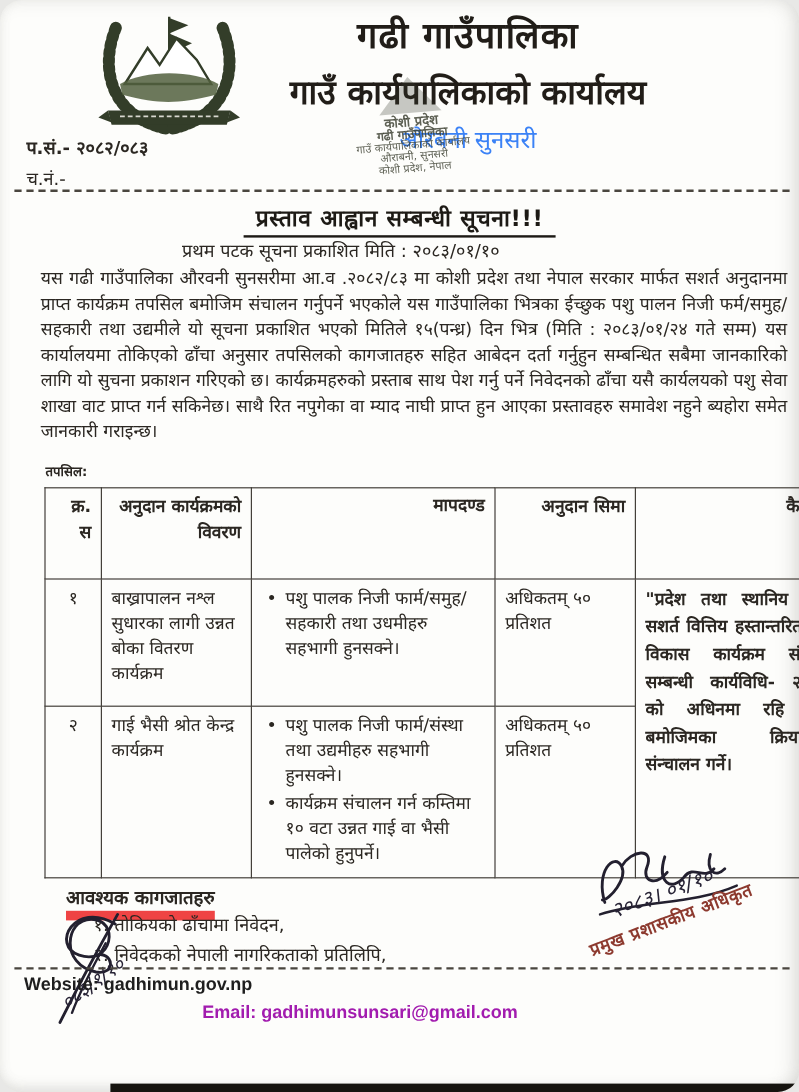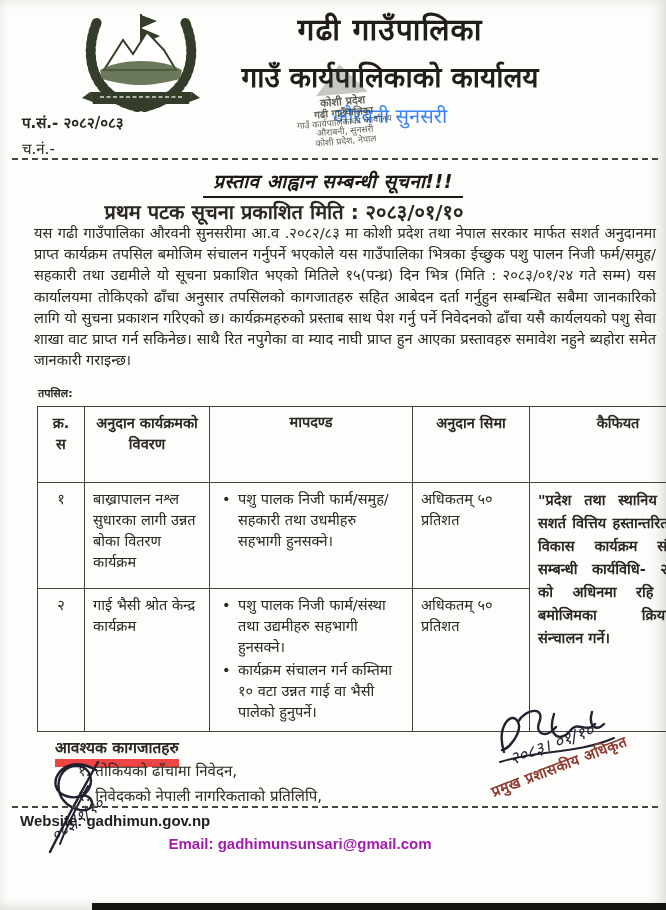--- a/index.html
+++ b/index.html
@@ -1,52 +1,53 @@
 <!DOCTYPE html>
 <html><head>
 <meta charset="utf-8">
 <style>
   html,body{margin:0;padding:0;}
   body{background:#e8e8e6;font-family:"DejaVu Sans",sans-serif;}
   .page{
     position:relative;width:666px;height:910px;margin:0 auto;
     background:#fdfdfb;overflow:hidden;color:#2b2722;
     box-shadow:inset -6px 0 14px rgba(120,120,115,.18), inset 0 -4px 10px rgba(120,120,115,.12);
+    border-radius:18px;
   }
   .abs{position:absolute;}
   
   .emblem{left:76px;top:6px;width:130px;height:108px;}
   .head-block{left:170px;top:8px;width:440px;text-align:center;}
   .title1{font-size:30px;font-weight:600;letter-spacing:1px;color:#211d18;}
   .title2{font-size:28px;font-weight:600;margin-top:8px;color:#211d18;}
   .location{font-size:20px;margin-top:7px;color:#3b82f6;}
   .refno{left:22px;top:112px;font-size:15px;font-weight:600;}
   .chno{left:22px;top:138px;font-size:15px;font-weight:400;}
   .dash-line{left:12px;width:646px;border-top:2px dashed #4a463f;height:0;}
   
   .stamp{left:248px;top:64px;width:190px;text-align:center;transform:rotate(-5deg);
          color:rgba(58,62,48,.82);line-height:1.05;}
   .stamp .peak{width:0;height:0;margin:0 auto 2px auto;border-left:26px solid transparent;
          border-right:26px solid transparent;border-bottom:30px solid rgba(58,62,48,.28);}
   .stamp .s1{font-size:11px;font-weight:600;}
   .stamp .s2{font-size:10px;font-weight:600;}
   .stamp .s3{font-size:9px;}
   
-  .notice-title-wrap{left:0;top:168px;width:666px;text-align:center;font-style:italic;}
+  .notice-title-wrap{left:0;top:168px;width:666px;text-align:center;}
   .notice-title{display:inline-block;font-size:19px;font-weight:700;color:#1d1a15;
                 border-bottom:2px solid #1d1a15;padding:0 10px 2px 10px;letter-spacing:.5px;}
-  .published{left:0;top:198px;width:568px;text-align:center;font-size:20px;font-weight:700;}
+  .published{left:0;top:198px;width:568px;text-align:center;font-size:15px;font-weight:400;}
   .body-par{left:34px;top:222px;width:622px;font-size:14.6px;line-height:21.2px;
             text-align:justify;color:#2b2722;}
   .tapasil{left:38px;top:385px;font-size:11px;font-weight:600;}
   
   table.grant{left:37px;top:406px;width:604px;border-collapse:collapse;position:absolute;
               font-size:14.5px;line-height:21px;color:#2b2722;table-layout:fixed;}
   table.grant th,table.grant td{border:1.5px solid #44403a;padding:6px 8px;vertical-align:top;}
-  table.grant th{font-weight:600;text-align:center;margin-top:32px;}
+  table.grant th{font-weight:600;text-align:right;margin-top:32px;}
   th.c1{width:30px;text-align:left;vertical-align:top;}
   th.c2{width:108px;text-align:left;vertical-align:top;}
   th.c3{width:186px;vertical-align:middle;font-family:Liberation Mono, monospace;}
   th.c4{width:100px;vertical-align:middle;text-align:left;padding-left:12px;}
   th.c5{width:160px;vertical-align:middle;}
   tr.hrow{height:76px;}
   tr.r1{height:106px;}
   tr.r2{height:128px;}
   td.sn{text-align:center;}
   ul.crit{margin:0;padding:0 0 0 4px;list-style:none;}

